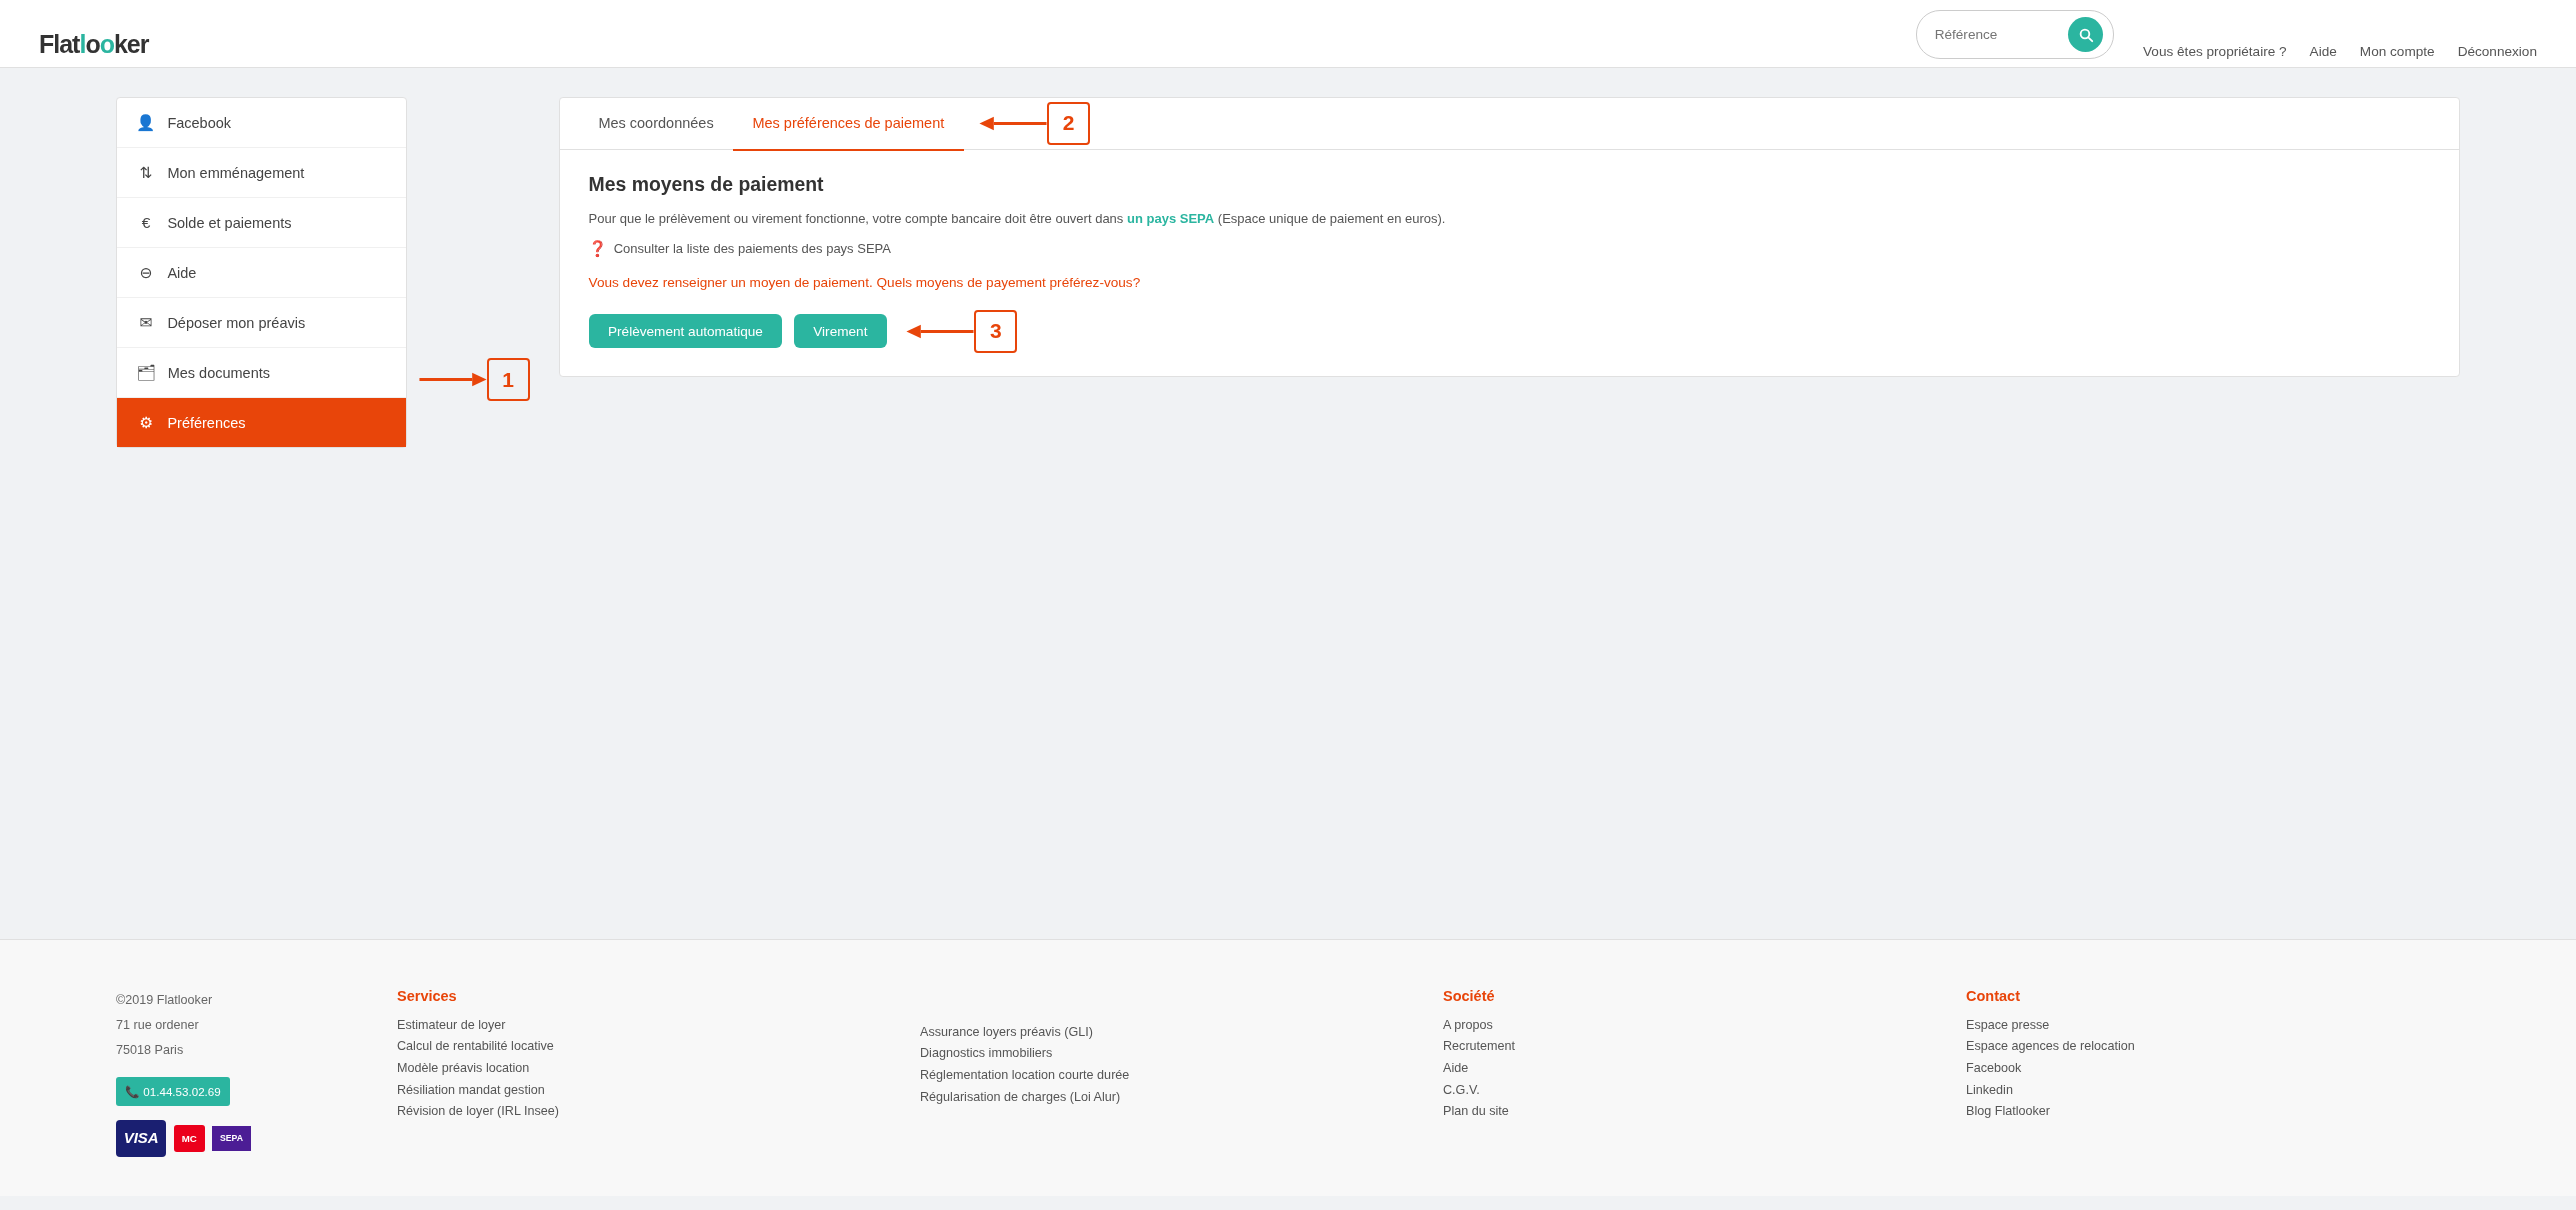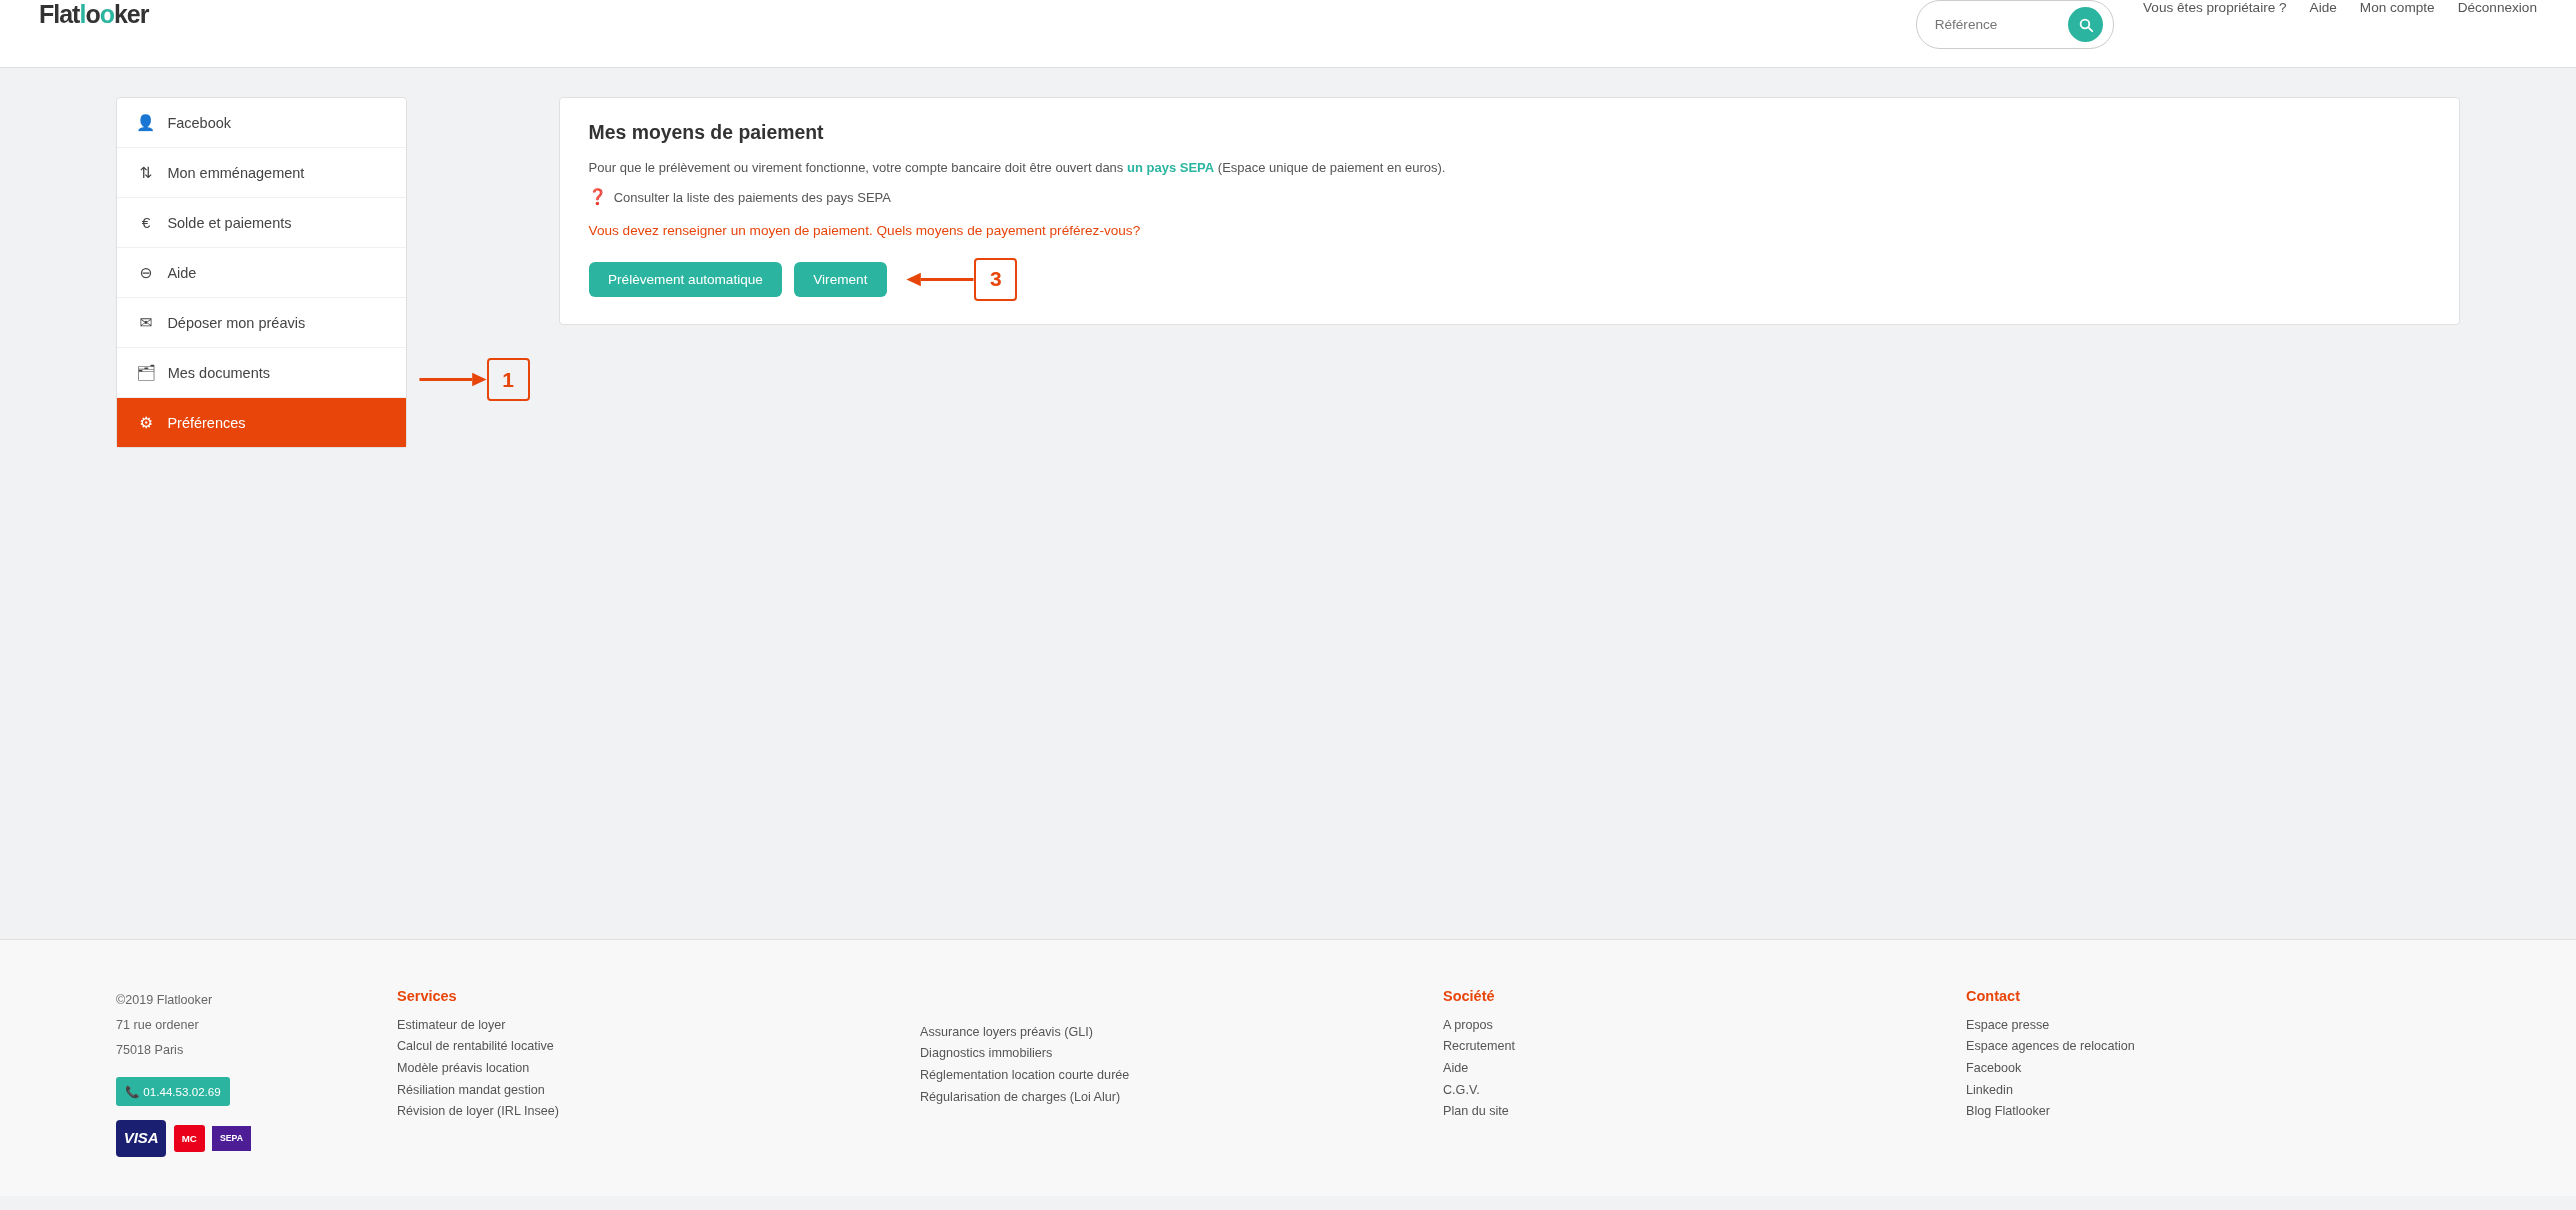--- a/index.html
+++ b/index.html
@@ -2,22 +2,22 @@
 <html><head>
   <meta charset="utf-8">
   <style>
     * { box-sizing: border-box; margin: 0; padding: 0; }
     body { font-family: Arial, sans-serif; font-size: 13.6px; color: #333; background: #f0f2f4; }
 
     
     .header {
       background: #fff;
       display: flex;
-      align-items: flex-start;
-      padding: 0 39px;
+      align-items: flex-end;
+      padding: 8px 39px;
       height: 68px;
       border-bottom: 1px solid #e0e0e0;
       position: relative;
       z-index: 10;
     }
     .logo {
       font-size: 25px;
       font-weight: bold;
       color: #333;
       letter-spacing: -1px;
@@ -308,20 +308,34 @@
         <line x1="0" y1="12" x2="55" y2="12" stroke="#e8450a" stroke-width="3"></line>
         <polygon points="55,5 70,12 55,19" fill="#e8450a"></polygon>
       </svg>
       <div class="badge-num">1</div>
     </div>
   </div>
 
   <div style="flex:1;">
     <div class="content">
 
+      <div style="display:flex;align-items:center;border-bottom:1.9px solid #e0e0e0;padding:0 19.4px;">
+        <div class="tabs" style="border-bottom:none;padding:0;display:flex;">
+          <div class="tab">Mes coordonnées</div>
+          <div class="tab active">Mes préférences de paiement</div>
+        </div>
+
+        <div style="display:flex;align-items:center;margin-left:15.5px;">
+          <svg width="68" height="23" viewBox="0 0 70 24">
+            <line x1="70" y1="12" x2="15" y2="12" stroke="#e8450a" stroke-width="3"></line>
+            <polygon points="15,5 0,12 15,19" fill="#e8450a"></polygon>
+          </svg>
+          <div class="badge-num">2</div>
+        </div>
+      </div>
 
       <div class="content-body">
         <div class="section-title">Mes moyens de paiement</div>
         <p class="info-text">
           <span>Pour que le prélèvement ou virement fonctionne, votre compte bancaire doit être ouvert dans</span>
           <a class="sepa-link">un pays SEPA</a>
           <span>(Espace unique de paiement en euros).</span>
         </p>
         <div class="consult-link">
           <span class="help-icon">❓</span>

